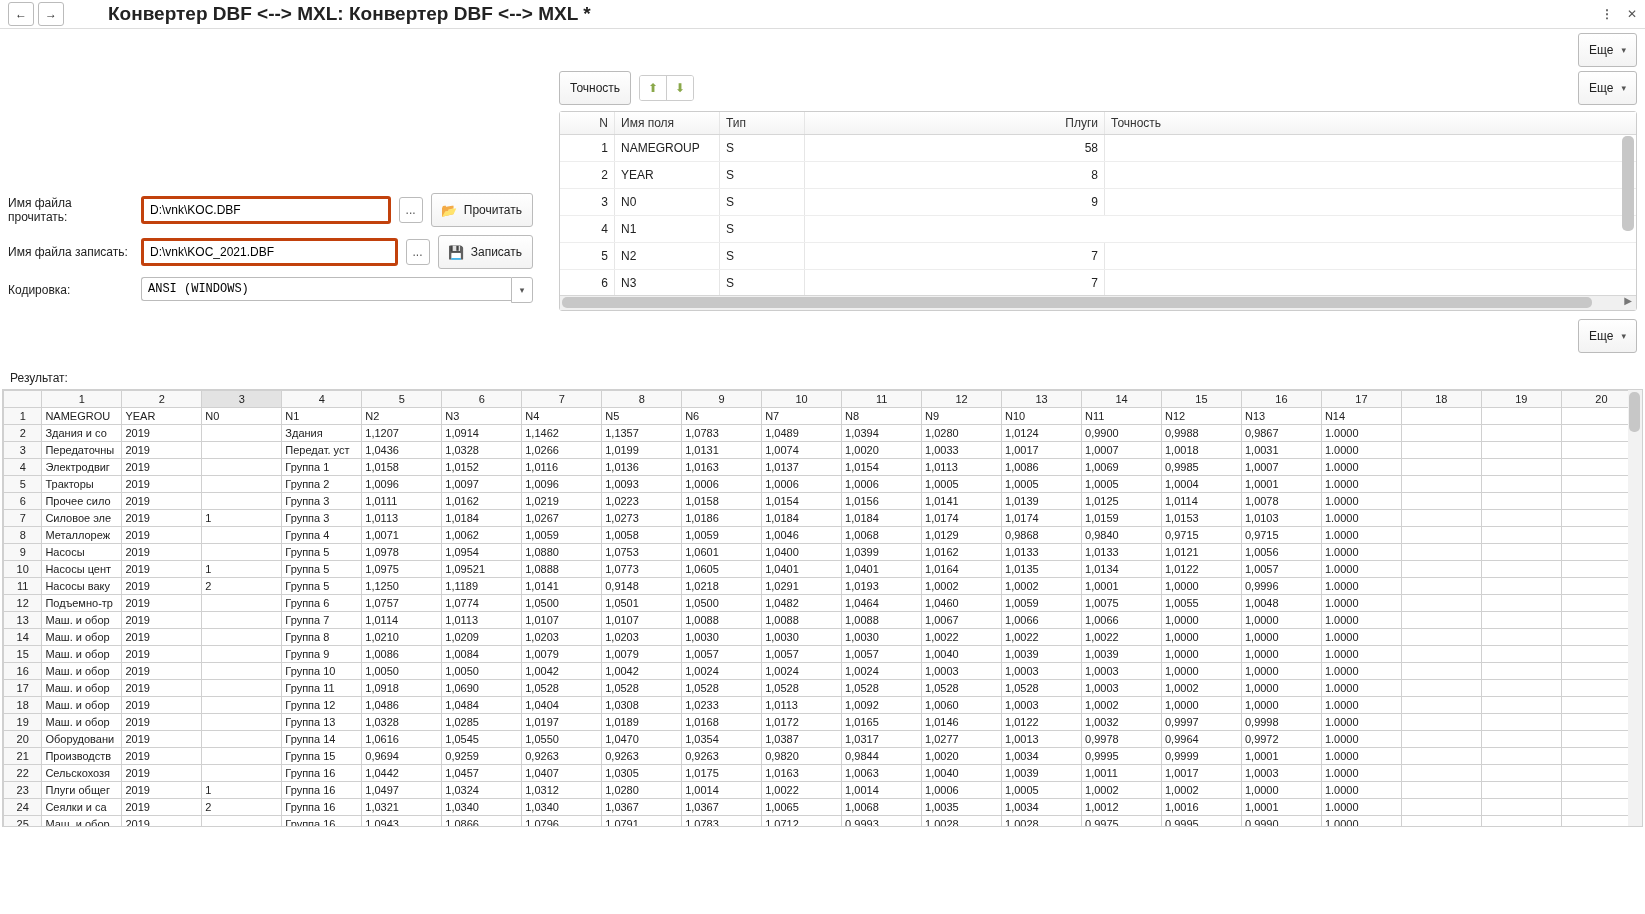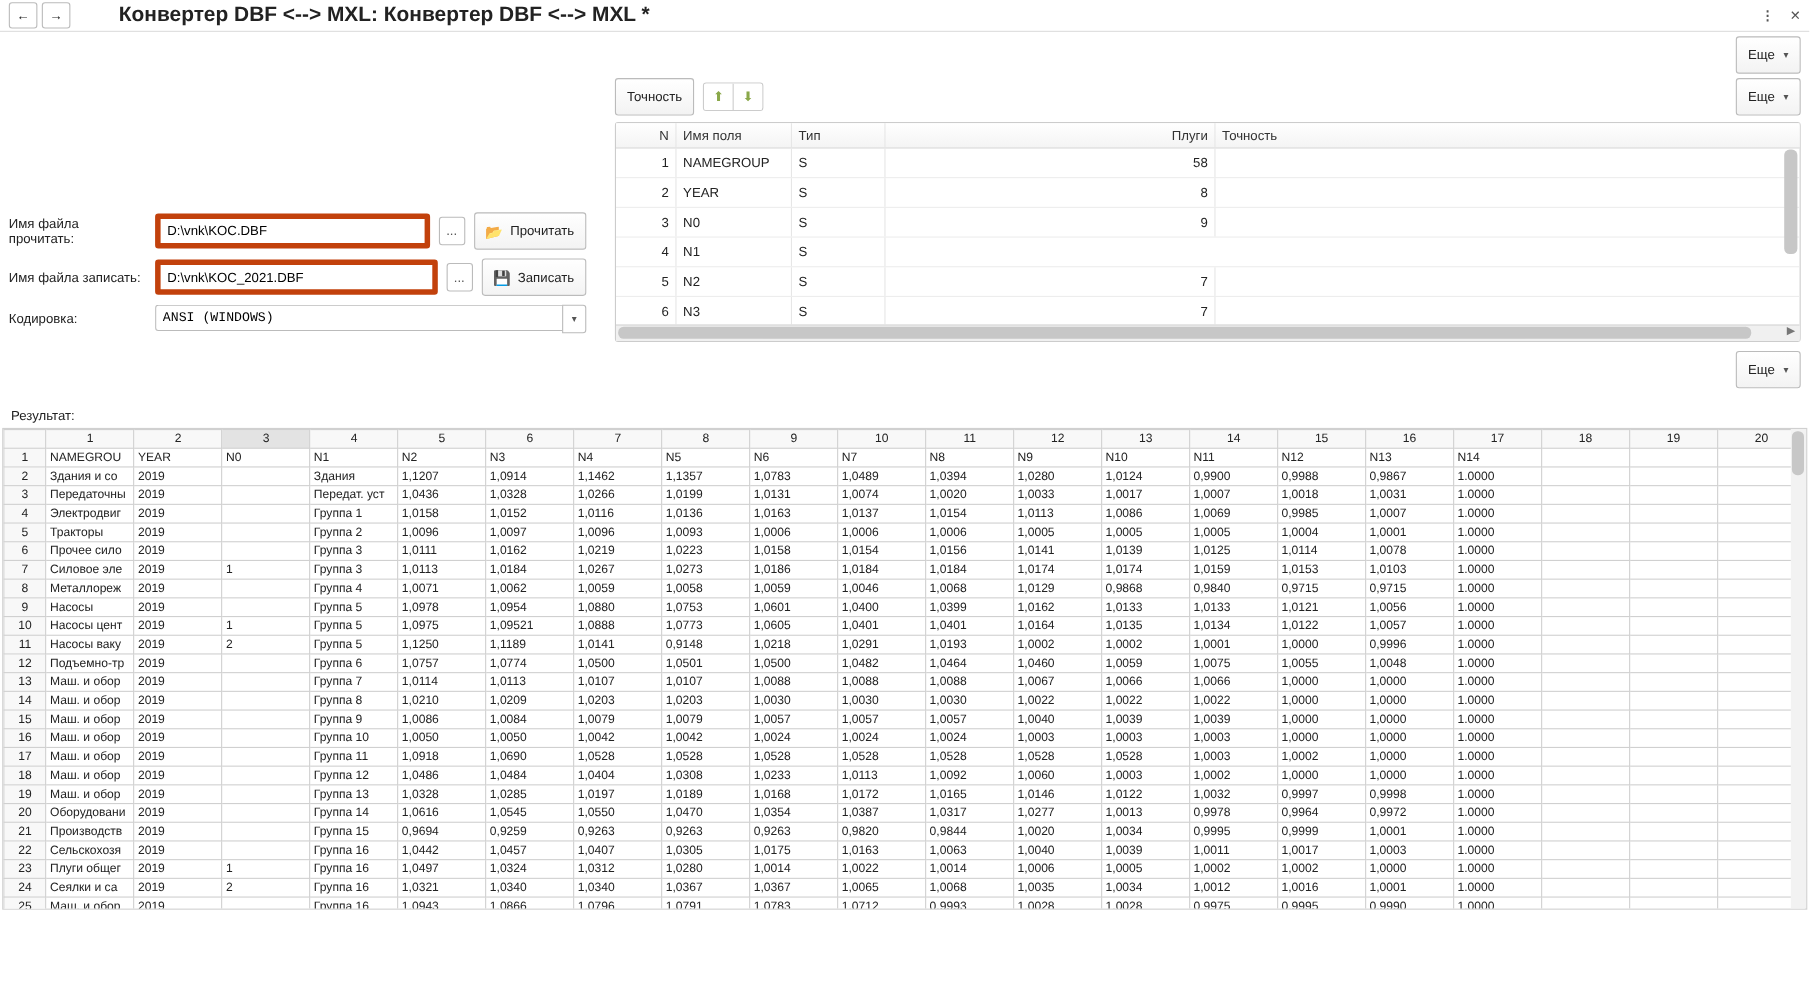--- a/index.html
+++ b/index.html
@@ -80,21 +80,21 @@
     margin-bottom: 8px;
     gap: 8px;
   }
   .form-label {
     width: 125px;
     font-size: 12px;
   }
   .text-input {
     flex: 1;
     height: 22px;
-    border: 5px solid #c2410c;
+    border: 3px solid #c2410c;
     border-radius: 3px;
     padding: 0 6px;
     font-size: 12px;
   }
   .input-btn {
     width: 22px;
     height: 24px;
     border: 1px solid #bbb;
     border-radius: 3px;
     background: #fff;

